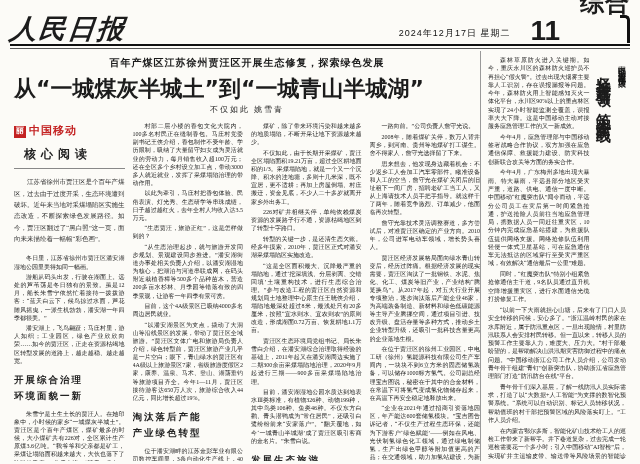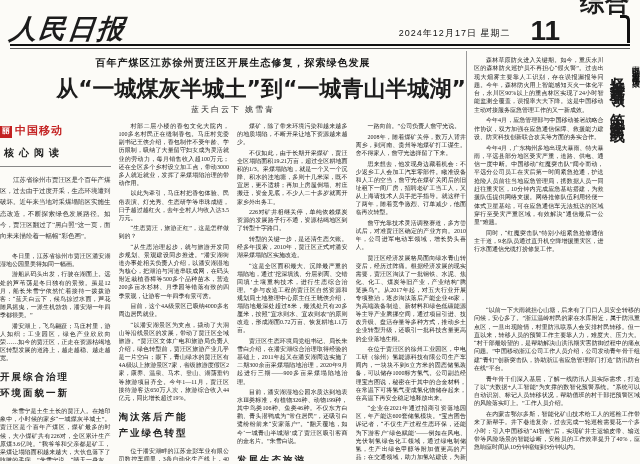--- a/index.html
+++ b/index.html
@@ -12,38 +12,38 @@
   .header-right{display:flex;align-items:flex-end;gap:20px;padding-bottom:1px;}
   .date{font-size:9px;letter-spacing:1px;font-family:"Liberation Sans",sans-serif;margin-bottom:3px;color:#111;}
   .pagenum{font-size:28px;line-height:.85;font-weight:600;font-family:"Liberation Sans",sans-serif;text-align:center;}
   .section-wrap{display:flex;align-items:flex-end;flex-direction:column;}
   .section{font-size:24px;line-height:.9;font-weight:800;font-family:"DejaVu Sans",sans-serif;letter-spacing:1px;}
   .section-bracket{width:7px;height:25px;border-top:3px solid #111;border-right:3px solid #111;
                    border-top-right-radius:5px;margin-left:2px;}
   .rule-thick{height:2px;background:#111;margin:0 10px;}
   .rule-thin{height:1px;background:#555;margin:2px 10px 0;}
   
-  .content{display:flex;padding:2px 0 0;height:412px;box-sizing:border-box;}
+  .content{display:flex;padding:2px 14px 0;height:412px;box-sizing:border-box;}
   .main-article{width:466px;display:flex;flex-direction:column;box-sizing:border-box;}
   .kicker{text-align:center;font-size:10px;font-weight:700;letter-spacing:1px;margin-top:5px;
           font-family:"DejaVu Sans",sans-serif;}
-  .headline{text-align:right;font-size:22px;font-weight:800;margin:7px 0 3px;line-height:1.1;
+  .headline{text-align:left;font-size:22px;font-weight:800;margin:7px 0 3px;line-height:1.1;
             font-family:"DejaVu Sans",sans-serif;}
   .byline{text-align:center;font-size:8px;color:#222;margin-bottom:7px;letter-spacing:2px;}
   .columns{display:flex;gap:8px;flex:1;overflow:hidden;}
   .col{flex:1;overflow:hidden;font-size:6px;line-height:1.35;text-align:justify;color:#222;}
   .para{margin:0 0 2.5px;text-indent:2em;}
   .subhead{font-family:"DejaVu Sans",sans-serif;font-size:9.5px;font-weight:800;letter-spacing:2px;
            text-align:left;line-height:1.7;margin:7px 0 6px;white-space:pre-line;text-indent:0;}
   
   .badge-row{display:flex;align-items:center;gap:3px;margin:2px 0 7px;}
   .badge-icon{width:12px;height:12px;background:#c32121;color:#fff;font-size:8px;font-weight:bold;
               display:flex;align-items:center;justify-content:center;font-family:"DejaVu Sans",sans-serif;}
   .badge-label{color:#c32121;font-weight:800;font-size:11px;letter-spacing:1px;font-family:"DejaVu Sans",sans-serif;}
-  .core-label{font-size:10px;font-weight:700;letter-spacing:5px;margin:3px 4px 6px;font-family:"DejaVu Sans",sans-serif;}
+  .core-label{font-size:12px;font-weight:700;letter-spacing:5px;margin:3px 10px 6px;font-family:"DejaVu Sans",sans-serif;}
   .core-rule{height:1px;background:#888;margin:0 0 7px;}
   .core-text{font-size:6.5px;line-height:1.75;color:#333;text-indent:2em;margin:0 0 10px;}
   
   .side-article{flex:1;border-left:1px solid #999;padding-left:7px;display:flex;flex-direction:column;box-sizing:border-box;}
   .side-top{display:flex;height:252px;overflow:hidden;}
   .side-top-text{flex:1;font-size:6px;line-height:1.38;text-align:justify;overflow:hidden;padding-top:5px;color:#222;}
   .side-title-big{writing-mode:vertical-rl;font-size:15px;font-weight:800;letter-spacing:3px;
                   margin:14px 1px 0 5px;font-family:"DejaVu Sans",sans-serif;white-space:pre;line-height:1.2;}
   .side-kicker{writing-mode:vertical-rl;font-size:8px;letter-spacing:1px;margin:8px 0 0 2px;
                font-family:"DejaVu Sans",sans-serif;color:#111;line-height:1.3;}
@@ -66,21 +66,21 @@
     </div>
   </div>
   <div class="rule-thick"></div>
   <div class="rule-thin"></div>
 
   <div class="content">
 
     <div class="main-article">
       <div class="kicker">百年产煤区江苏徐州贾汪区开展生态修复，探索绿色发展</div>
       <div class="headline">从“一城煤灰半城土”到“一城青山半城湖”</div>
-      <div class="byline">蓝天白云下 姚雪青</div>
+      <div class="byline">不仅如此 姚雪青</div>
 
       <div class="columns">
 
         <div class="col">
           <div class="badge-row">
             <span class="badge-icon">丽</span>
             <span class="badge-label">中国移动</span>
           </div>
           <div class="core-label">核心阅读</div>
           <div class="core-rule"></div>

